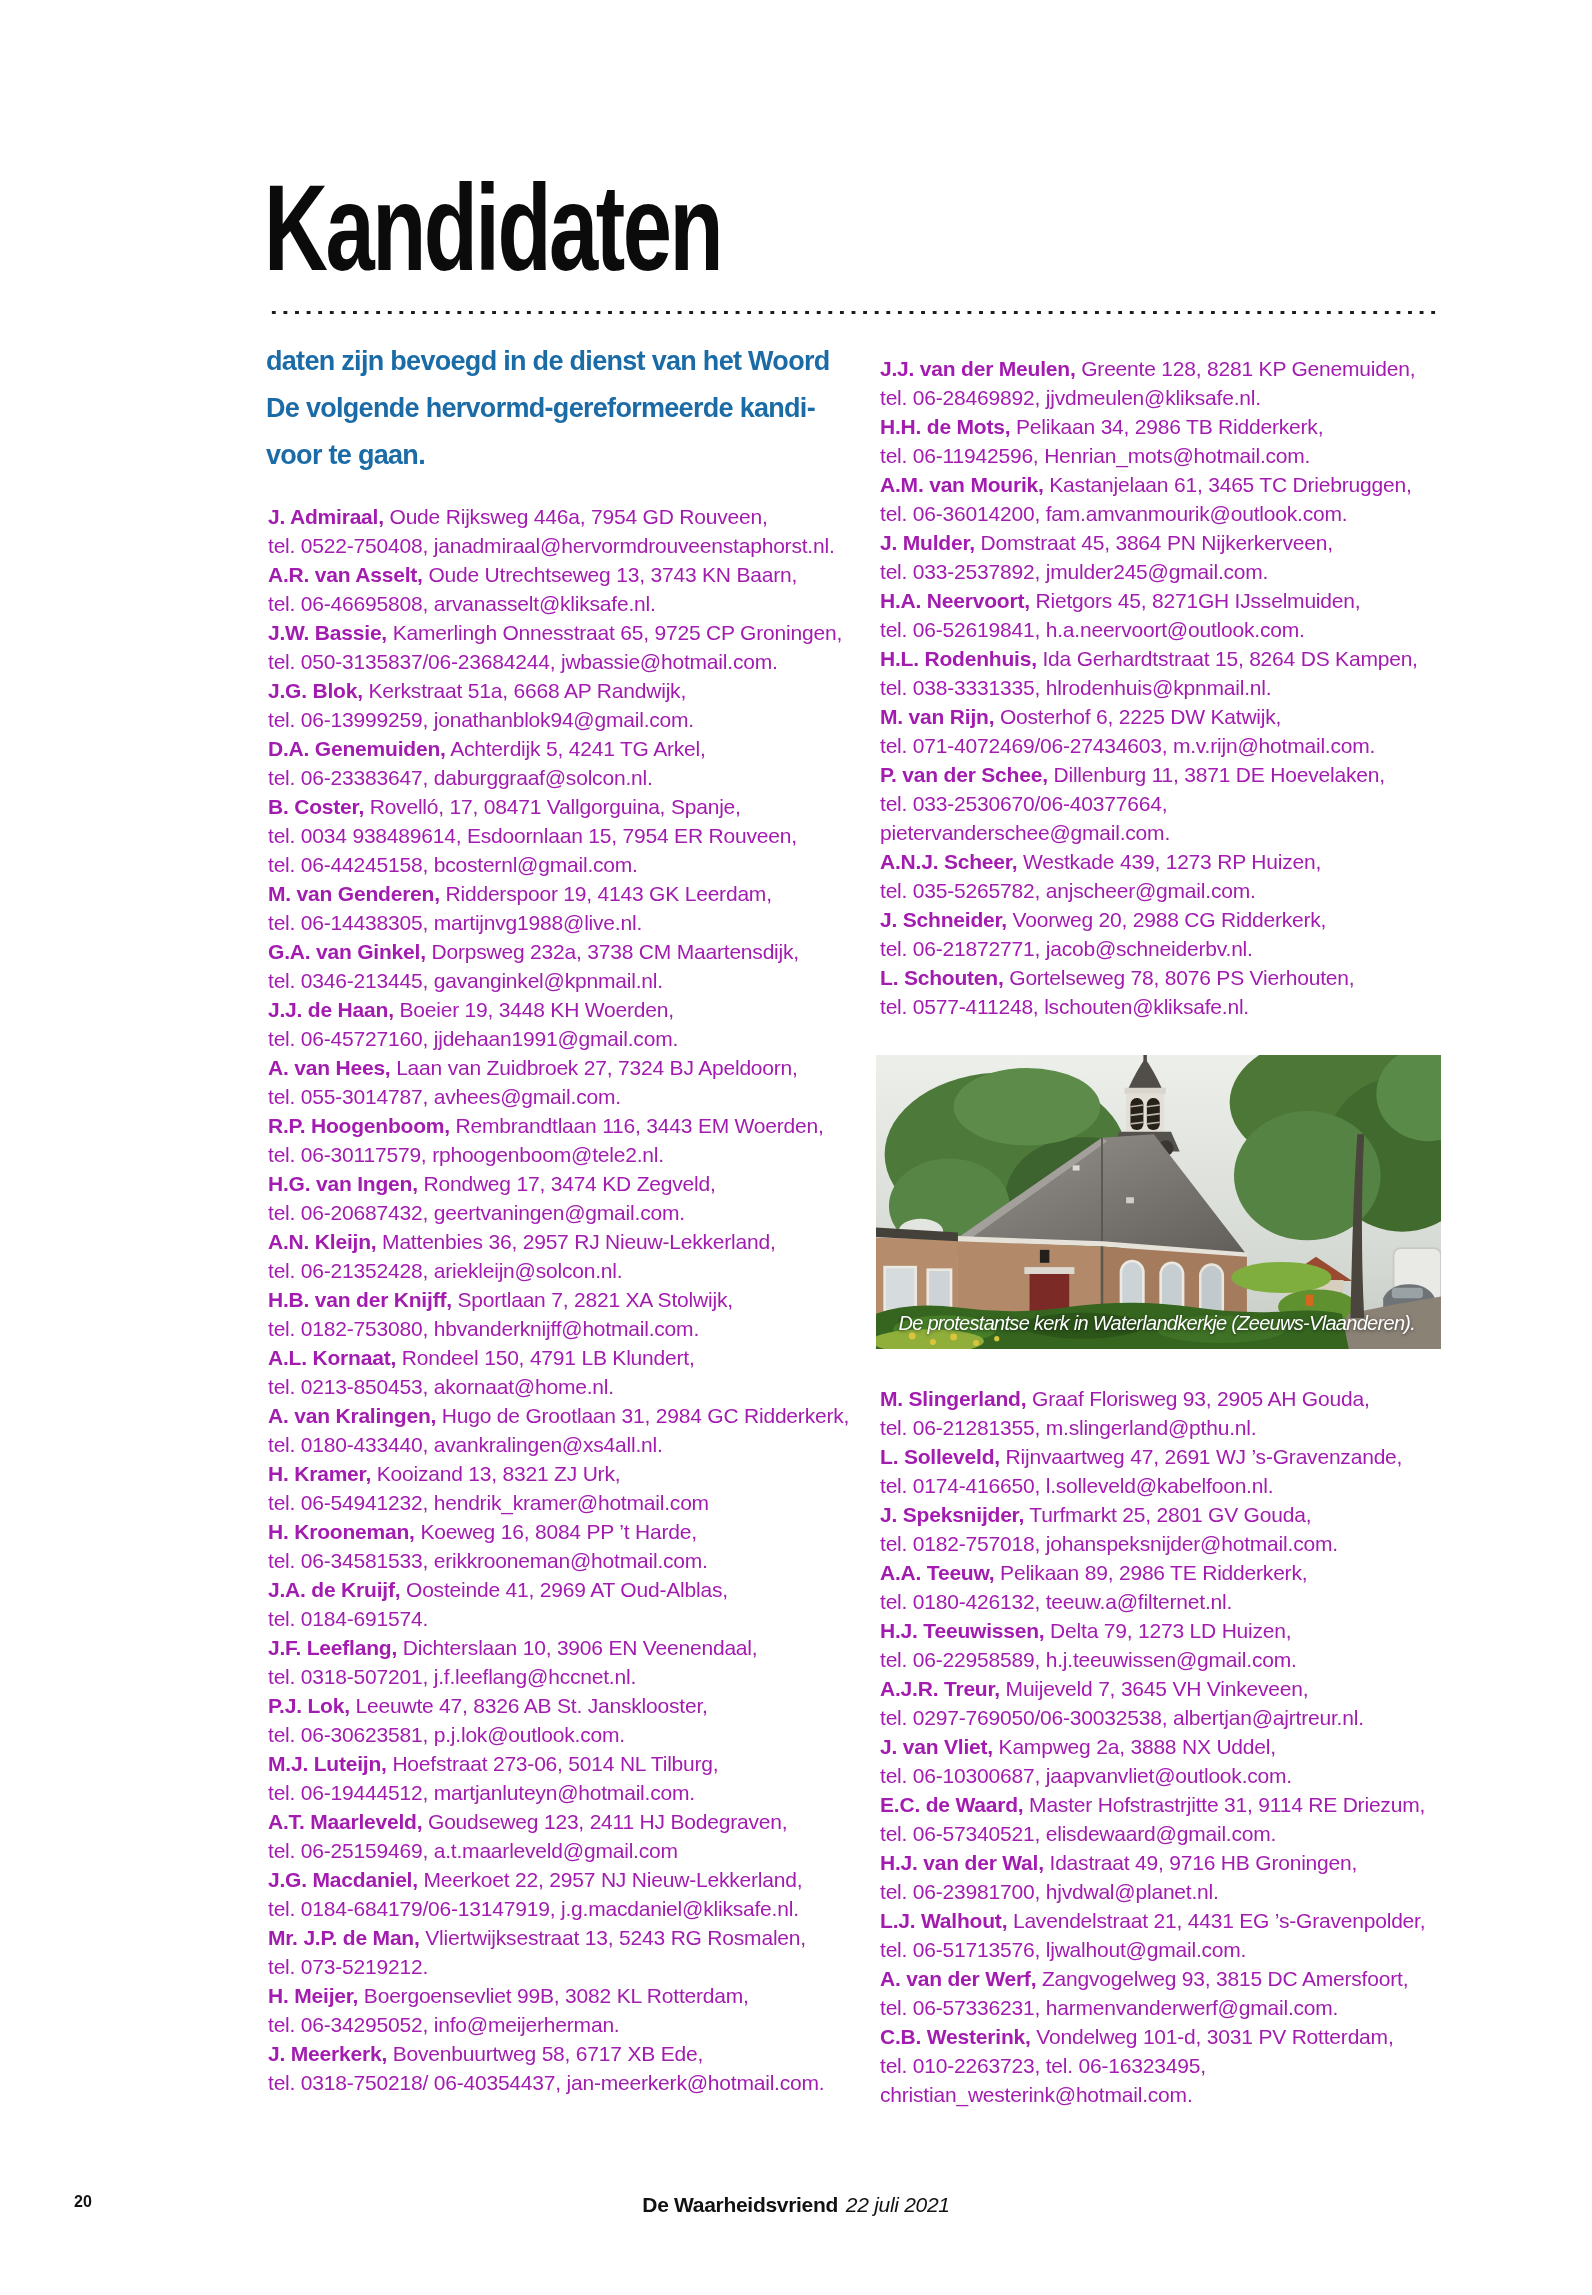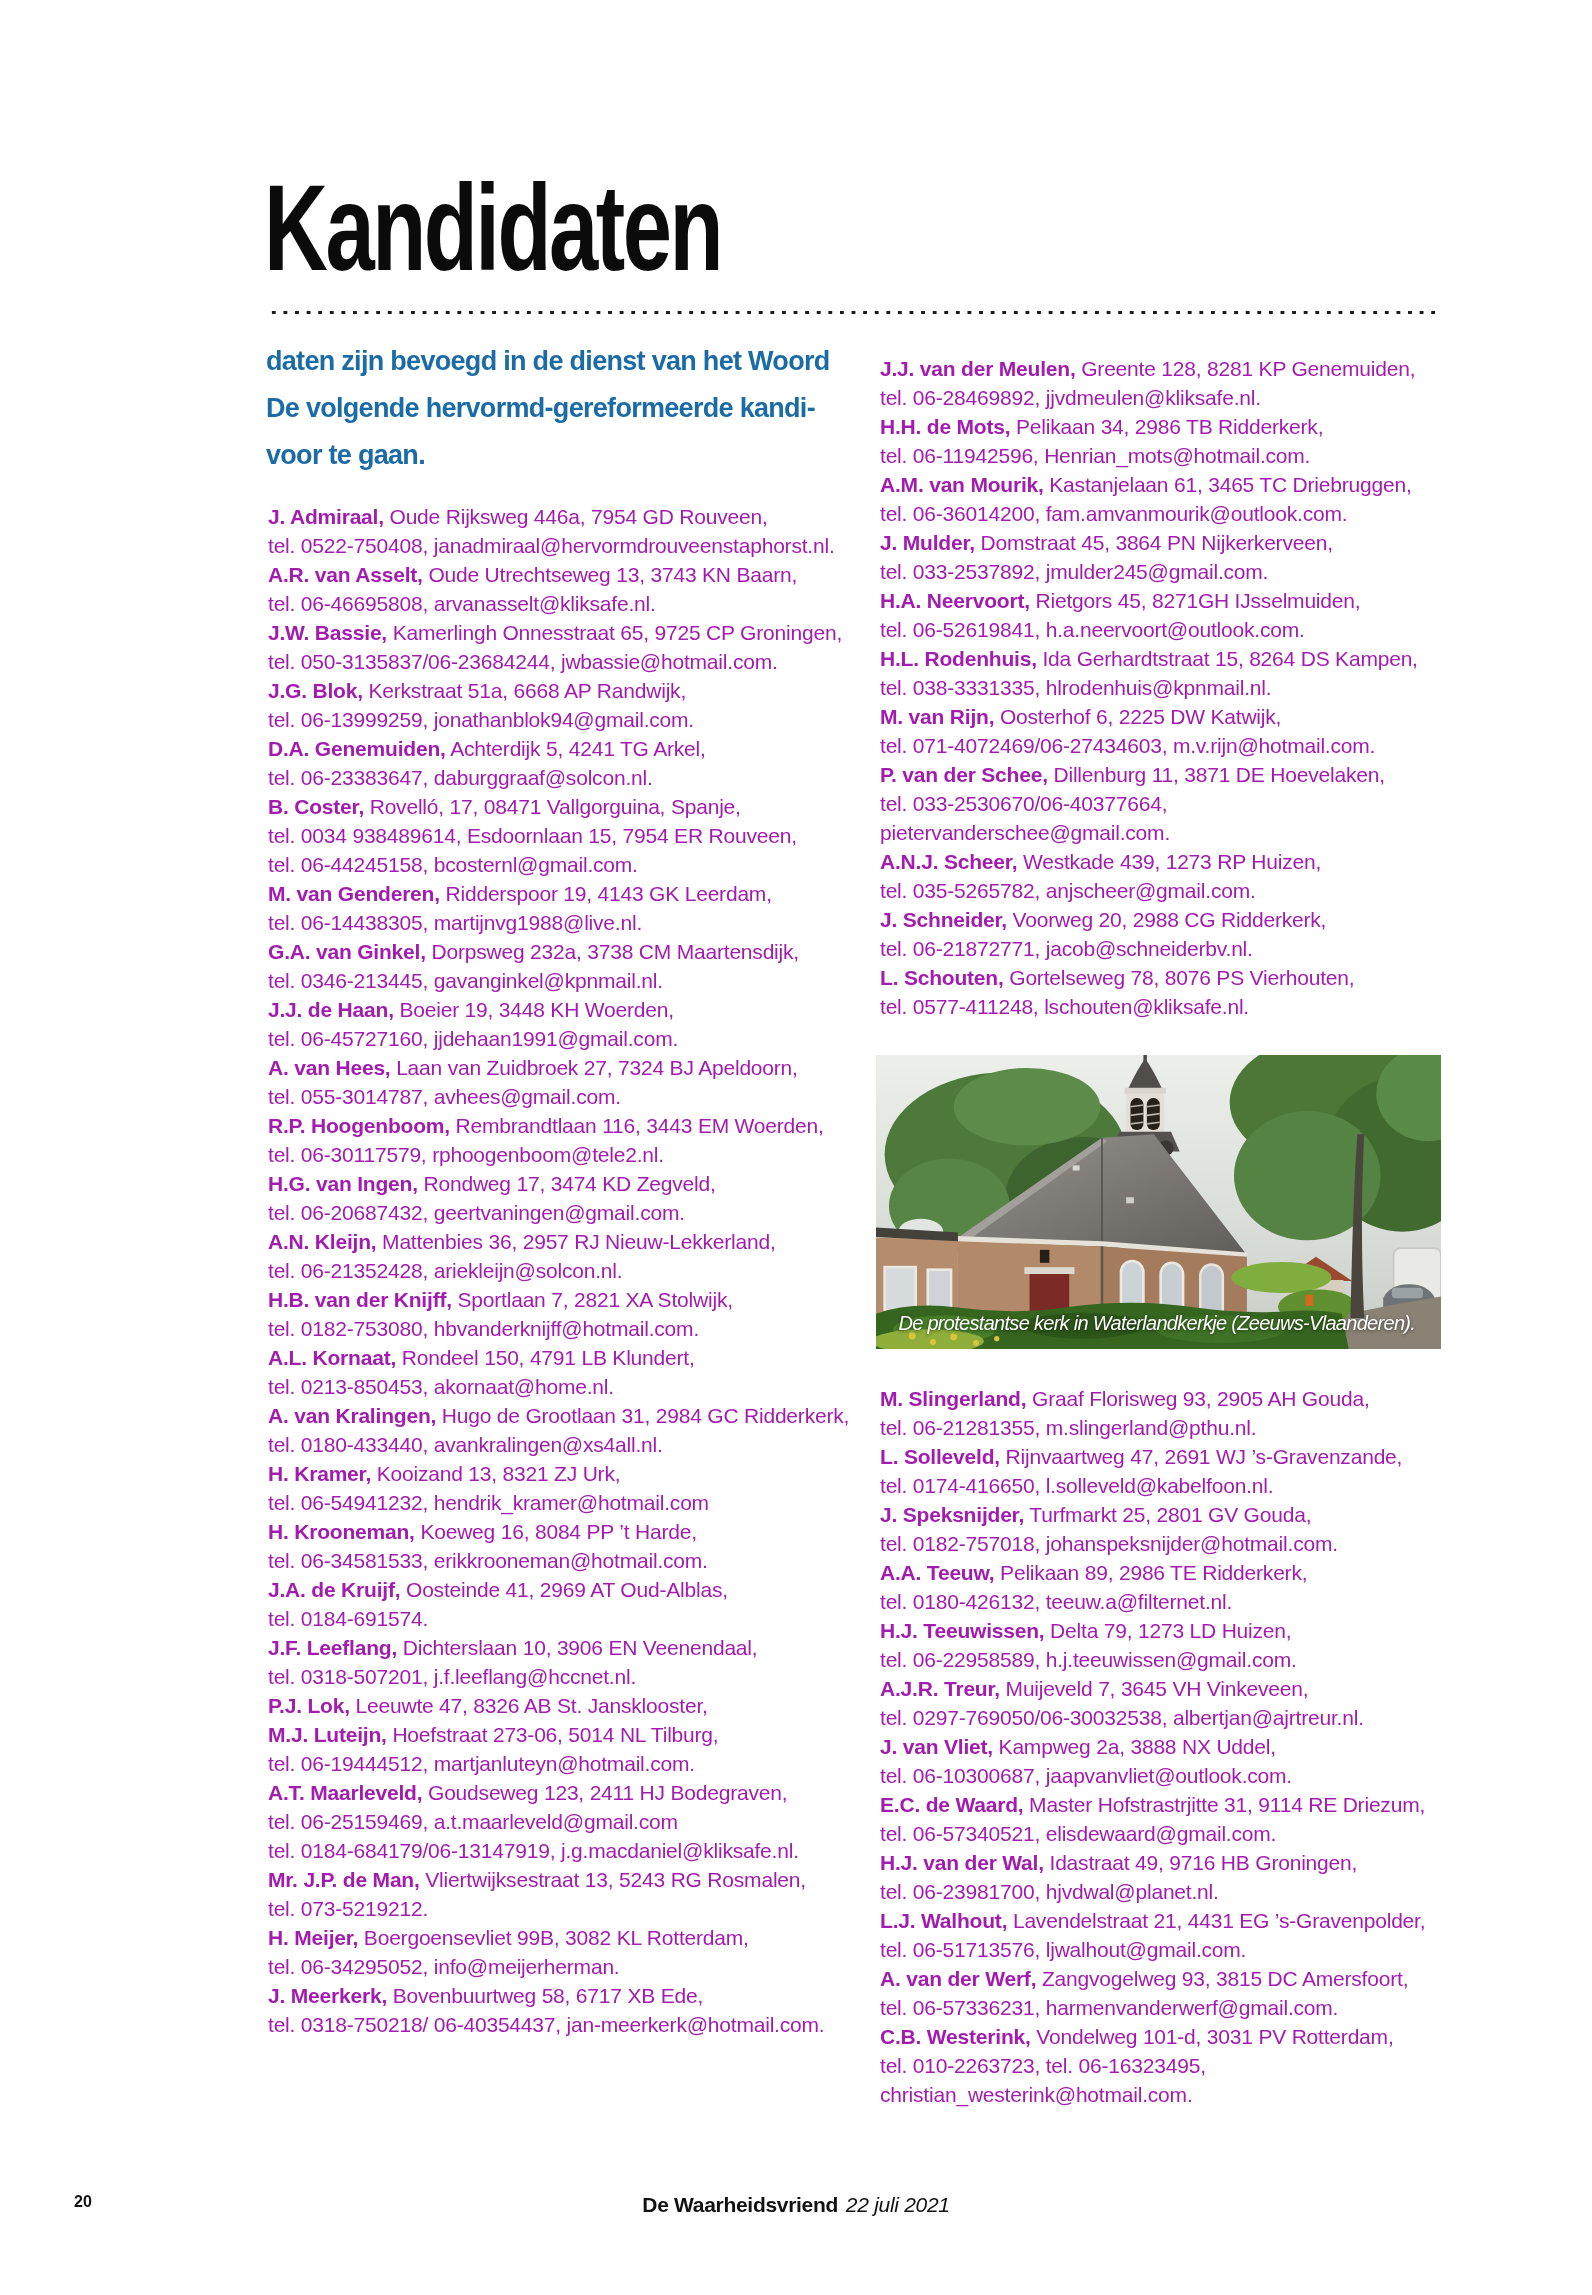--- a/index.html
+++ b/index.html
@@ -96,24 +96,26 @@
       <div class="line">tel. 0180-433440, avankralingen@xs4all.nl.</div>
       <div class="line"><b>H. Kramer,</b> Kooizand 13, 8321 ZJ Urk,</div>
       <div class="line">tel. 06-54941232, hendrik_kramer@hotmail.com</div>
       <div class="line"><b>H. Krooneman,</b> Koeweg 16, 8084 PP ’t Harde,</div>
       <div class="line">tel. 06-34581533, erikkrooneman@hotmail.com.</div>
       <div class="line"><b>J.A. de Kruijf,</b> Oosteinde 41, 2969 AT Oud-Alblas,</div>
       <div class="line">tel. 0184-691574.</div>
       <div class="line"><b>J.F. Leeflang,</b> Dichterslaan 10, 3906 EN Veenendaal,</div>
       <div class="line">tel. 0318-507201, j.f.leeflang@hccnet.nl.</div>
       <div class="line"><b>P.J. Lok,</b> Leeuwte 47, 8326 AB St. Jansklooster,</div>
+      <div class="line">tel. 06-30623581, p.j.lok@outlook.com.</div>
       <div class="line"><b>M.J. Luteijn,</b> Hoefstraat 273-06, 5014 NL Tilburg,</div>
       <div class="line">tel. 06-19444512, martjanluteyn@hotmail.com.</div>
       <div class="line"><b>A.T. Maarleveld,</b> Goudseweg 123, 2411 HJ Bodegraven,</div>
       <div class="line">tel. 06-25159469, a.t.maarleveld@gmail.com</div>
+      <div class="line"><b>J.G. Macdaniel,</b> Meerkoet 22, 2957 NJ Nieuw-Lekkerland,</div>
       <div class="line">tel. 0184-684179/06-13147919, j.g.macdaniel@kliksafe.nl.</div>
       <div class="line"><b>Mr. J.P. de Man,</b> Vliertwijksestraat 13, 5243 RG Rosmalen,</div>
       <div class="line">tel. 073-5219212.</div>
       <div class="line"><b>H. Meijer,</b> Boergoensevliet 99B, 3082 KL Rotterdam,</div>
       <div class="line">tel. 06-34295052, info@meijerherman.</div>
       <div class="line"><b>J. Meerkerk,</b> Bovenbuurtweg 58, 6717 XB Ede,</div>
       <div class="line">tel. 0318-750218/ 06-40354437, jan-meerkerk@hotmail.com.</div>
     </div>
 
   <div class="col col-right-top">

